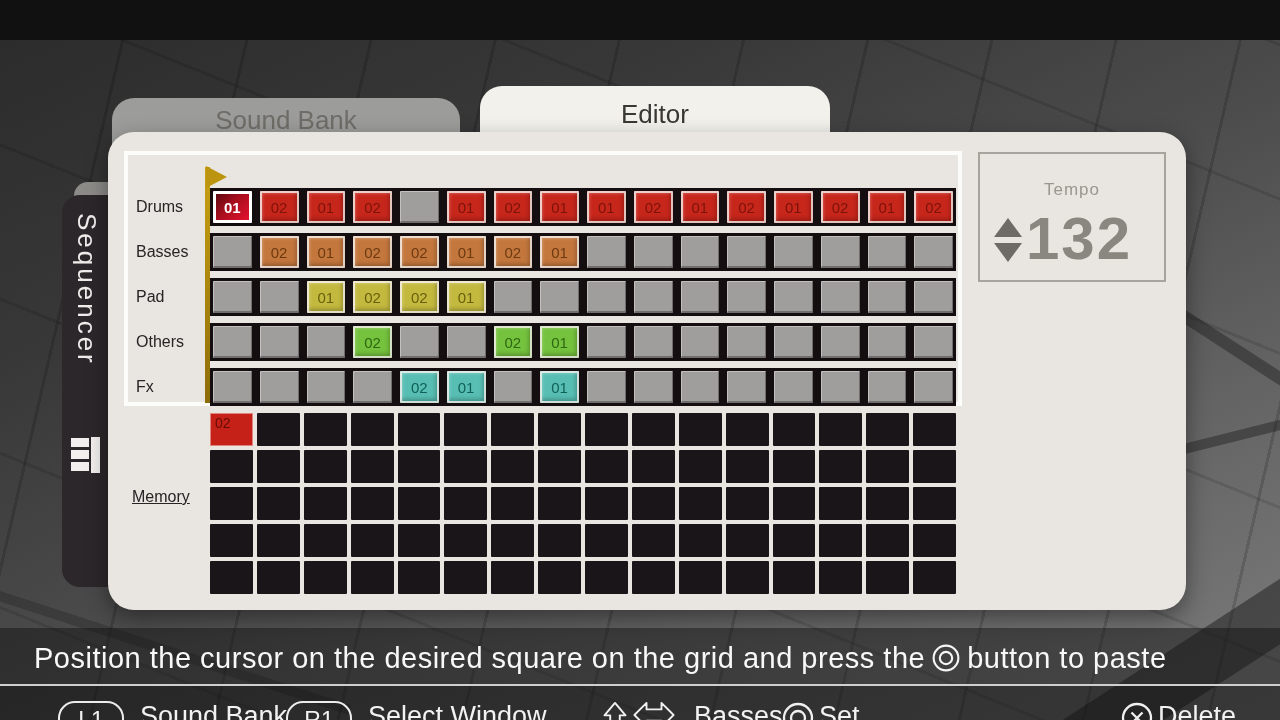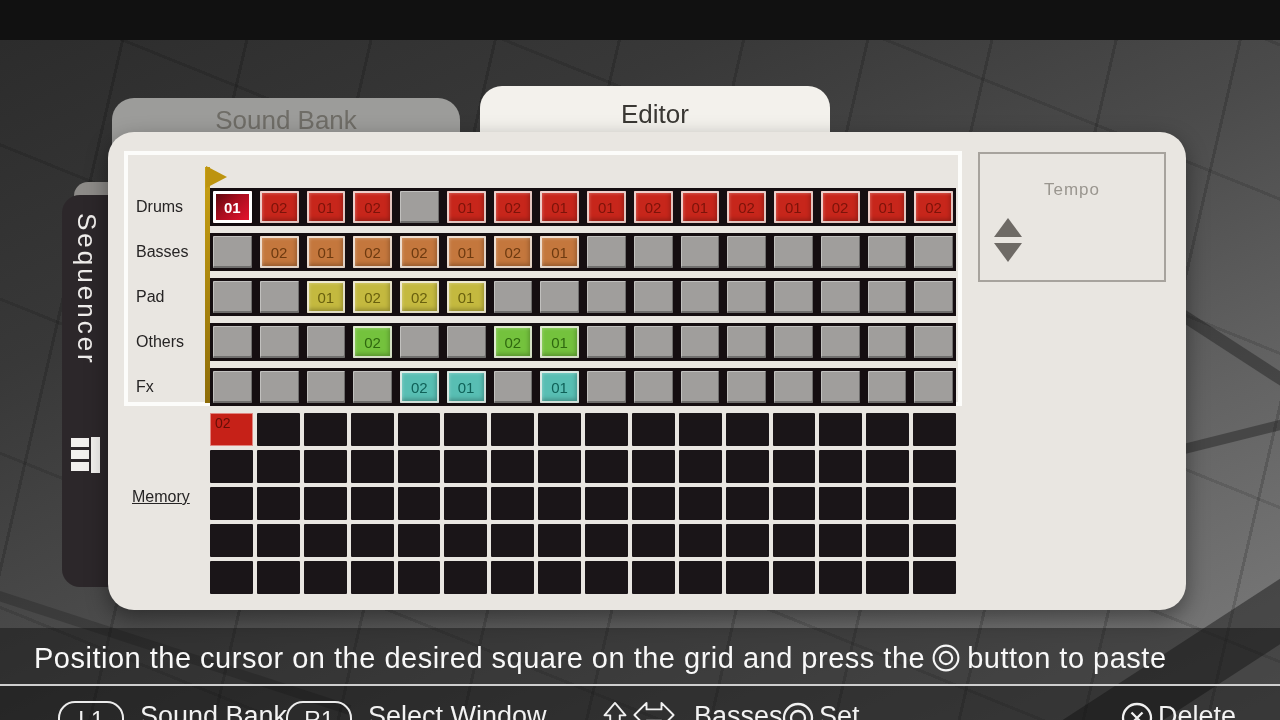--- a/index.html
+++ b/index.html
@@ -307,20 +307,21 @@
         <div class="mcell"></div>
         <div class="mcell"></div>
       </div>
 
     <div class="tempo-box">
       <div class="tempo-label">Tempo</div>
       <div class="tempo-arrows">
         <div class="tri tri-up"></div>
         <div class="tri tri-down"></div>
       </div>
+      <div class="tempo-value">132</div>
     </div>
   </div>
 
   <div class="instr-zone"></div>
   <div class="separator"></div>
   <div class="hints-zone"></div>
 
   <div class="instruction">
     <span>Position the cursor on the desired square on the grid and press the</span><svg width="30" height="30" viewBox="0 0 34 34">
         <circle cx="17" cy="17" r="14" fill="none" stroke="#f5f5f5" stroke-width="2.4"></circle>

